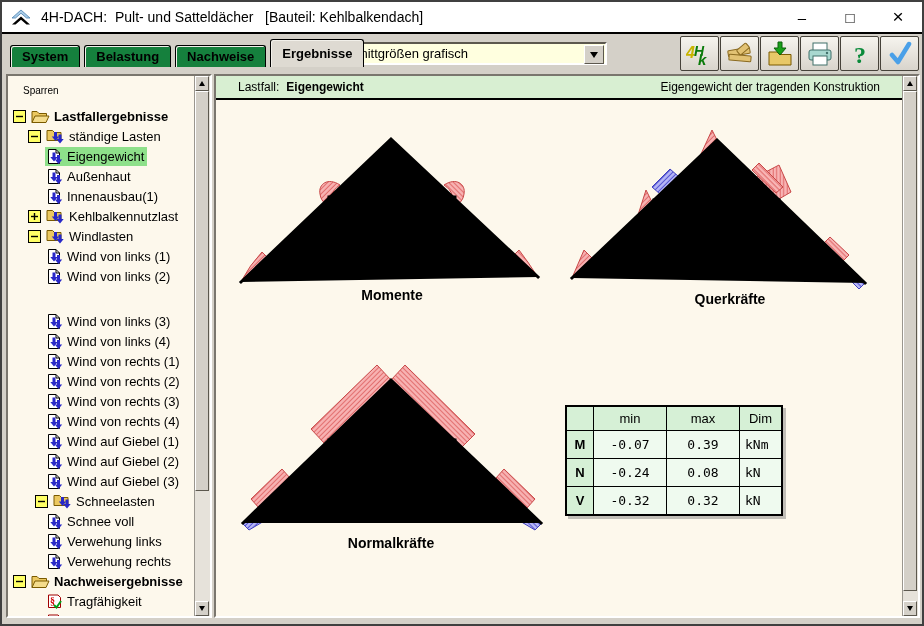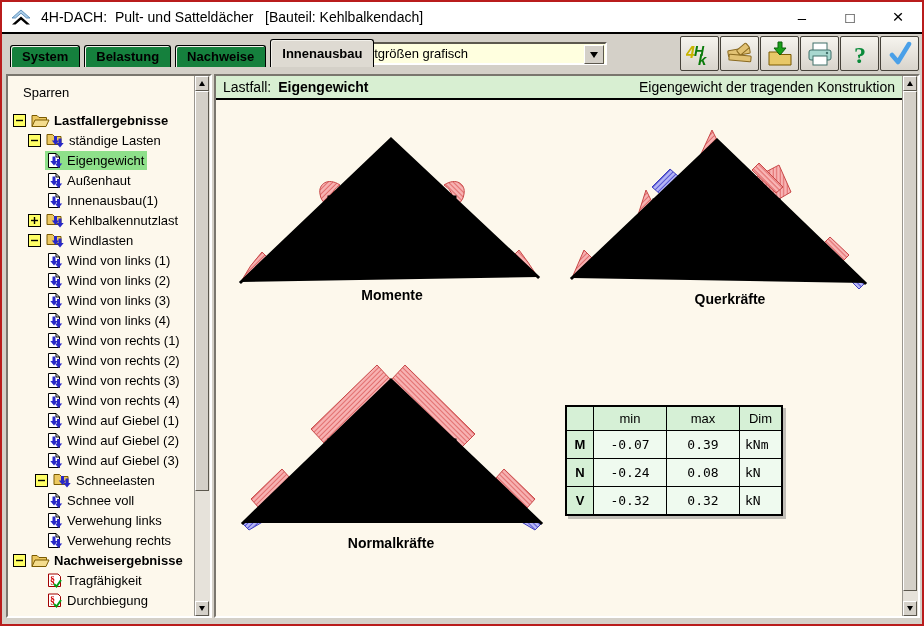--- a/index.html
+++ b/index.html
@@ -1,16 +1,16 @@
 <!DOCTYPE html>
 <html style="--chrome_gray: #d4d0c8; --canvas_cream: #fdf8ec; --header_green: #d8efd2; --selection_green: #8ee08a; --dropdown_yellow: #ffffdf; --table_green: #d6f0d6; --table_light: #effaef; --diagram_blue_fill: #b8b8f8; --diagram_blue_line: #5050d0; --diagram_red_fill: #f8b4b4; --diagram_red_line: #e06868; --structure_black: #000000;"><head>
 <meta charset="utf-8">
 <style>
   html,body{margin:0;padding:0;background:#8a8a8a;}
-  .window{position:relative;width:924px;height:626px;box-sizing:border-box;border:2px solid #b91c1c;
+  .window{position:relative;width:924px;height:626px;box-sizing:border-box;border:2px solid #404040;
     background:var(--chrome_gray,#d4d0c8);font-family:"Liberation Sans",sans-serif;font-size:13px;color:#000;overflow:hidden;}
   
   .titlebar{position:absolute;left:0;top:0;width:920px;height:30px;background:#fff;display:flex;align-items:center;}
   .app-icon{margin-left:8px;display:flex;}
   .title-text{margin-left:9px;font-size:14px;white-space:pre;}
   .win-controls{margin-left:auto;display:flex;height:30px;}
   .win-btn{width:48px;height:30px;display:flex;align-items:center;justify-content:center;font-size:15px;cursor:default;}
   .win-btn.close{font-size:19px;}
   .tb-sep{position:absolute;top:30px;left:0;width:920px;height:2px;background:#000;}
   
@@ -26,42 +26,42 @@
     border:1px solid;border-color:#fff #5c584e #5c584e #fff;display:flex;align-items:center;justify-content:center;}
   .tri-down{width:0;height:0;border-left:4px solid transparent;border-right:4px solid transparent;border-top:6px solid #000;}
   .toolbtns{position:absolute;right:3px;top:2px;display:flex;gap:1px;}
   .tool-btn{width:37px;height:33px;display:flex;align-items:center;justify-content:center;
     background:linear-gradient(#f6f4ee,#d8d4cc);border:1px solid #46423a;border-radius:2px;}
   
   .panel{position:absolute;box-sizing:border-box;border:2px solid;border-color:#7a766e #fff #fff #7a766e;background:var(--canvas_cream,#fdf8ec);}
   .sidebar{left:4px;top:72px;width:206px;height:544px;}
   .mainpanel{left:212px;top:72px;width:706px;height:544px;display:flex;}
   .tree-area{position:absolute;left:0;top:0;right:15px;bottom:0;overflow:hidden;}
-  .sidebar-title{padding:9px 0 4px 15px;font-size:13px;}
+  .sidebar-title{padding:9px 0 4px 15px;font-size:10px;}
   .tree{margin-top:6px;}
   .tree-row{height:20px;display:flex;align-items:center;}
   .expander{width:13px;height:13px;display:flex;margin-right:4px;flex:none;}
   .node-icon{display:flex;margin-right:4px;flex:none;}
   .row-body{display:flex;align-items:center;padding:1px 3px 1px 1px;}
   .row-body.selected{background:var(--selection_green,#8ee08a);}
   .tree-label{white-space:nowrap;}
   .bold{font-weight:bold;}
   
   .vscroll{position:absolute;right:0;top:0;bottom:0;width:15px;background:#e6e2da;border-left:1px solid #9a968e;}
   .sb-btn{position:absolute;left:0;width:14px;height:15px;background:var(--chrome_gray,#d4d0c8);
     border:1px solid;border-color:#fff #5c584e #5c584e #fff;box-sizing:border-box;display:flex;align-items:center;justify-content:center;}
   .sb-up{top:0;} .sb-down{bottom:0;}
   .tri-up-s{width:0;height:0;border-left:3.5px solid transparent;border-right:3.5px solid transparent;border-bottom:5px solid #000;}
   .tri-down-s{width:0;height:0;border-left:3.5px solid transparent;border-right:3.5px solid transparent;border-top:5px solid #000;}
   .sb-thumb{position:absolute;left:0;width:14px;background:var(--chrome_gray,#d4d0c8);
     border:1px solid;border-color:#fff #5c584e #5c584e #fff;box-sizing:border-box;}
   
   .main-col{flex:1;display:flex;flex-direction:column;min-width:0;}
   .main-header{height:22px;flex:none;background:var(--header_green,#d8efd2);display:flex;align-items:center;
-    padding:0 7px;border-bottom:2px solid #000;font-size:14px;}
+    padding:0 22px;border-bottom:2px solid #000;font-size:12px;}
   .mh-value{font-weight:bold;margin-left:7px;}
   .mh-right{margin-left:auto;}
   .canvas{position:relative;flex:1;background:var(--canvas_cream,#fdf8ec);}
   .dsvg{position:absolute;}
   .dlabel{font-family:"Liberation Sans",sans-serif;font-size:14px;font-weight:bold;}
   
   .rtable{position:absolute;left:349px;top:305px;border-collapse:collapse;
     box-shadow:3px 3px 0 rgba(120,120,120,0.45);font-size:13px;}
   .rtable th,.rtable td{border:1px solid #000;text-align:center;padding:0;}
   .rtable{border:2px solid #000;}
@@ -91,21 +91,21 @@
       <span class="win-btn close">×</span>
     </span>
   </div>
   <div class="tb-sep"></div>
 
   <div class="strip">
     <div class="tabs">
       <div class="tab">System</div>
       <div class="tab">Belastung</div>
       <div class="tab">Nachweise</div>
-      <div class="tab active">Innenausbau</div>
+      <div class="tab active">Ergebnisse</div>
     </div>
 
     <div class="combo">
       <span class="combo-text">Schnittgrößen grafisch</span>
       <span class="combo-btn">
         <span class="tri-down"></span>
       </span>
     </div>
 
     <div class="toolbtns">
@@ -318,21 +318,21 @@
                     <path d="M0,0 h3 v4.5 h2.2 l-3.7,4.5 -3.7,-4.5 h2.2 z" fill="#2828c8"></path>
                   </g>
                   <g transform="translate(11,7)">
                     <path d="M0,0 h3 v4.5 h2.2 l-3.7,4.5 -3.7,-4.5 h2.2 z" fill="#2828c8"></path>
                   </g>
                 </svg>
               </span>
               <span class="tree-label">Wind von links (2)</span>
             </span>
           </div>
-          <div class="tree-row" style="padding-left: 37px;">
+          <div class="tree-row" style="padding-left: 37px; margin-top: 25px;">
             <span class="row-body">
               <span class="node-icon">
                 <svg width="17" height="17" viewBox="0 0 17 17">
                   <path d="M2.5,1.5 h7.5 l3.5,3.5 v10.5 h-11 z" fill="#fff" stroke="#000"></path>
                   <path d="M10,1.5 v3.5 h3.5" fill="none" stroke="#000"></path>
                   <g transform="translate(6.5,4.5)">
                     <path d="M0,0 h3 v4.5 h2.2 l-3.7,4.5 -3.7,-4.5 h2.2 z" fill="#2828c8"></path>
                   </g>
                   <g transform="translate(11,7)">
                     <path d="M0,0 h3 v4.5 h2.2 l-3.7,4.5 -3.7,-4.5 h2.2 z" fill="#2828c8"></path>

